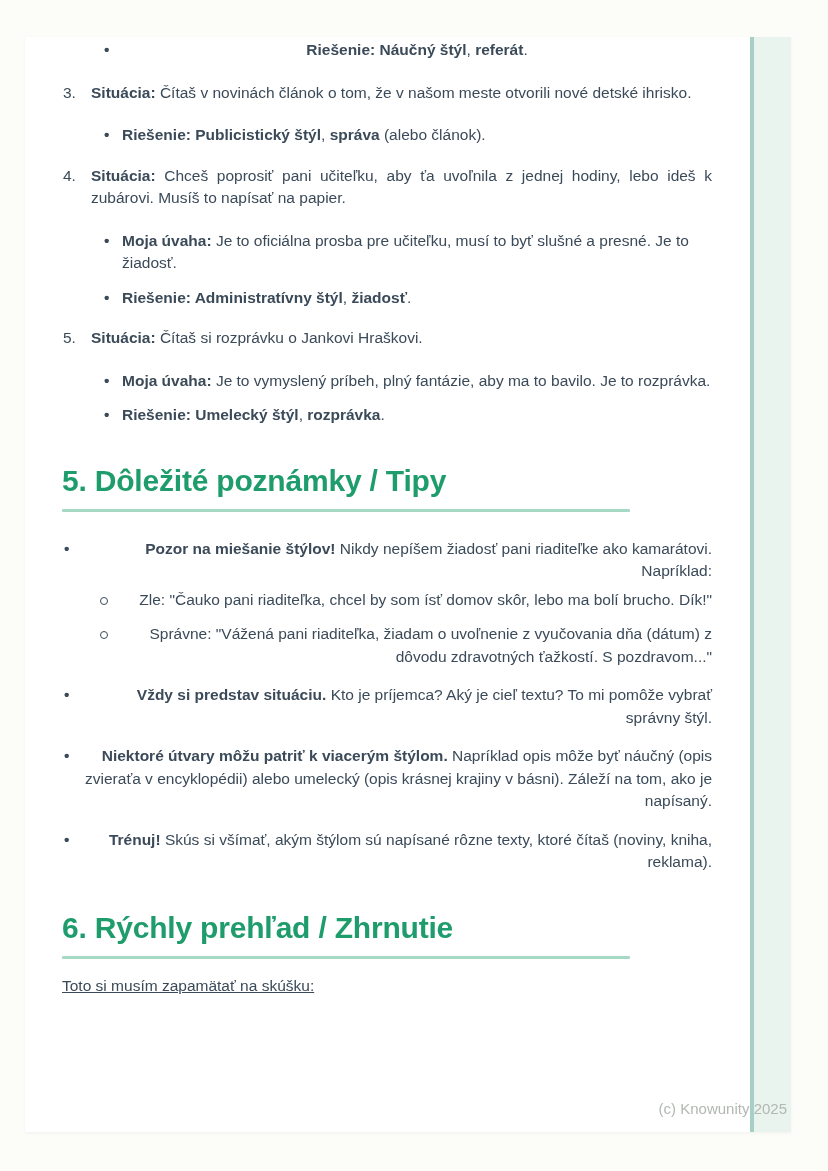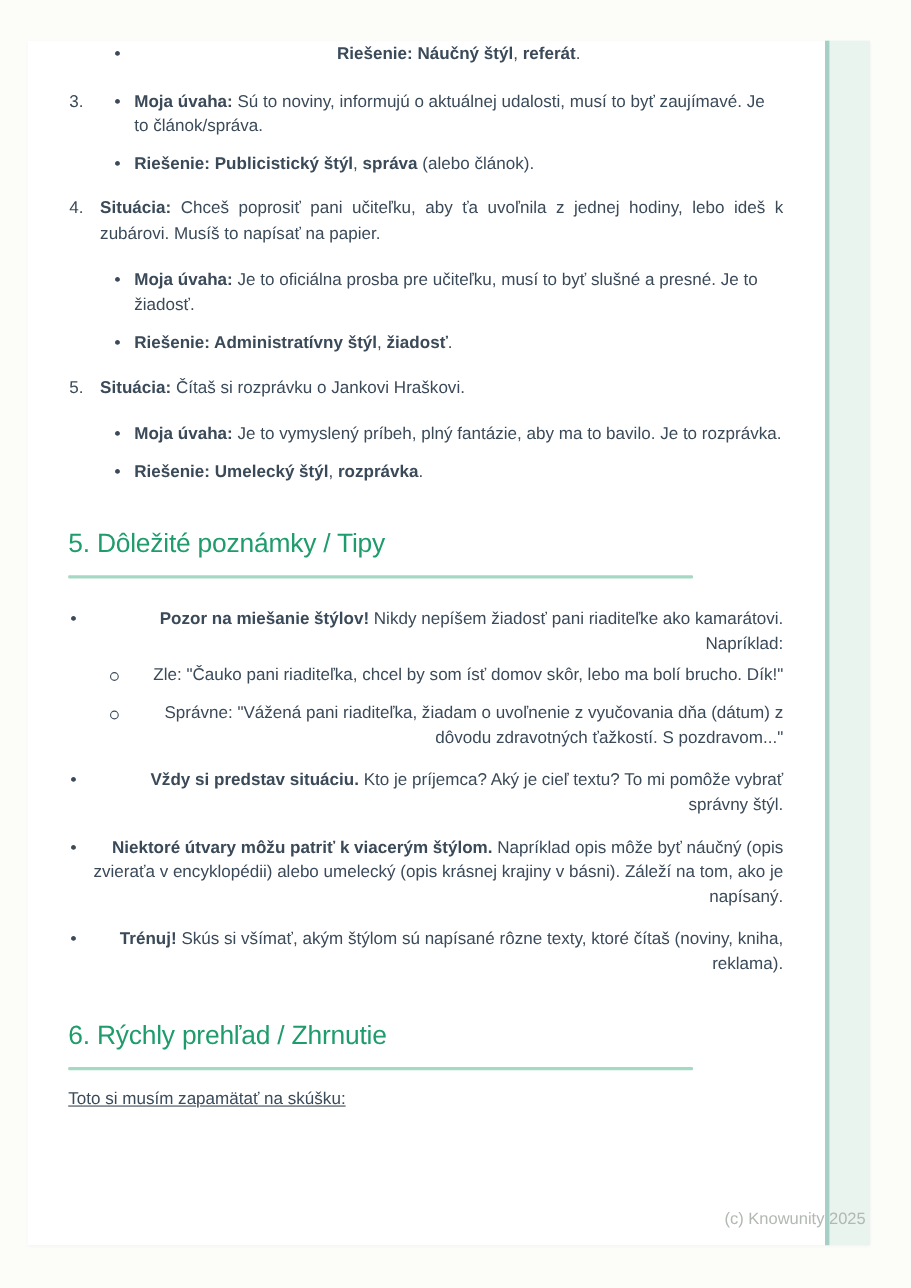--- a/index.html
+++ b/index.html
@@ -44,21 +44,21 @@
   ol.situations .num{position:absolute; left:1px; top:0;}
   .situation-text{text-align:justify; margin:0 0 20px;}
   ol.situations .sub-list > li{padding-left:31px; margin-bottom:12px;}
   ol.situations .sub-list > li:last-child{margin-bottom:0;}
   .carryover > li::before, .sub-list > li::before{
     content:"\2022"; position:absolute; font-weight:700;
   }
   .carryover > li::before{left:42px;}
   ol.situations .sub-list > li::before{left:13px;}
   h2{
-    font-size:24px; line-height:36px; font-weight:400; color:var(--accent);
+    font-size:30px; line-height:36px; font-weight:700; color:var(--accent);
     margin:36px 0 0; letter-spacing:-0.2px;
   }
   .rule{height:3px; width:568px; background:var(--rule); margin:10px 0 26px; border-radius:1px;}
   .rule.r6{margin-bottom:16px;}
   ul.tips > li{position:relative; padding-left:22px; margin-bottom:16px;text-align:right;}
   ul.tips > li::before{content:"\2022"; position:absolute; left:2px; font-weight:700;}
   ul.circle-list{margin-top:6px;}
   ul.circle-list > li{position:relative; padding-left:36px; margin-bottom:12px;}
   ul.circle-list > li:last-child{margin-bottom:0;}
   ul.circle-list > li::before{
@@ -81,24 +81,22 @@
 
     <ul class="carryover">
       <li>
         <span><span class="b">Riešenie: Náučný štýl</span><span>, </span><span class="b">referát</span><span>.</span></span>
       </li>
     </ul>
 
     <ol class="situations">
       <li>
         <span class="num">3.</span>
+        <p class="situation-text"><span class="b">Situácia:</span><span> Čítaš v novinách článok o tom, že v našom meste otvorili nové detské ihrisko.</span></p>
         <ul class="sub-list">
-          <li>
-            <span><span class="b">Moja úvaha:</span><span> Sú to noviny, informujú o aktuálnej udalosti, musí to byť zaujímavé. Je to článok/správa.</span></span>
-          </li>
           <li>
             <span><span class="b">Riešenie: Publicistický štýl</span><span>, </span><span class="b">správa</span><span> (alebo článok).</span></span>
           </li>
         </ul>
       </li>
       <li>
         <span class="num">4.</span>
         <p class="situation-text"><span class="b">Situácia:</span><span> Chceš poprosiť pani učiteľku, aby ťa uvoľnila z jednej hodiny, lebo ideš k zubárovi. Musíš to napísať na papier.</span></p>
         <ul class="sub-list">
           <li>

